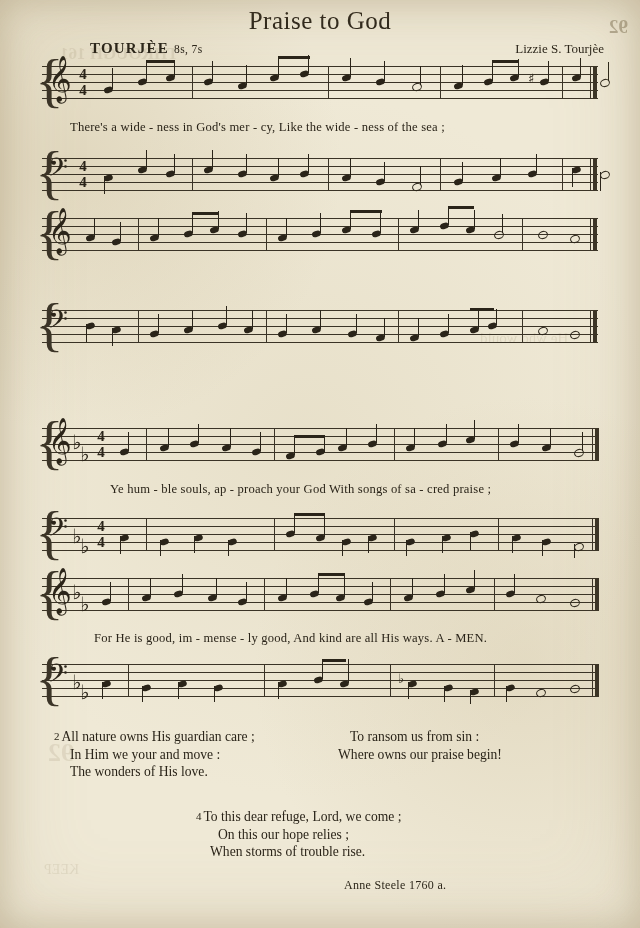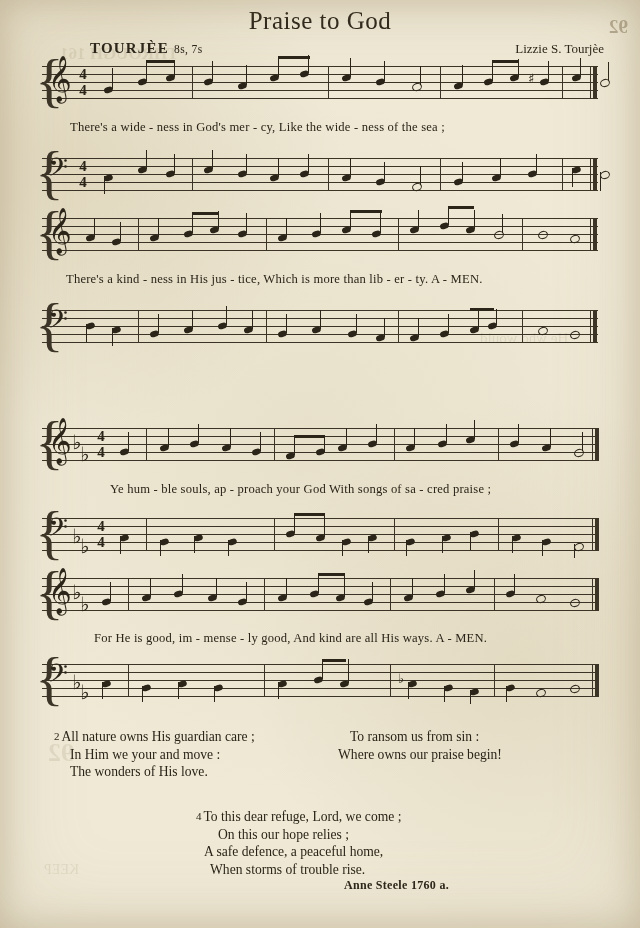--- a/index.html
+++ b/index.html
@@ -229,21 +229,21 @@
     font-family: "Liberation Serif", serif;
   }
   .verses .vnum {
     font-size: 11px;
     vertical-align: top;
     margin-right: 2px;
   }
   .attrib {
     position: absolute;
     font-size: 12px;
-    font-weight: bold;
+    font-weight: normal;
     letter-spacing: 0.3px;
   }
 </style>
 </head>
 <body>
 
 <div class="page">
 
   <div class="bleed" style="top:44px; left:60px; font-size:17px; font-weight:bold;">THROUGH 161</div>
   <div class="bleed" style="top:330px; left:480px; font-size:15px;">He who would</div>
@@ -426,21 +426,20 @@
       <div class="nh open" style="left:452px; top:13px;"></div>
       <div class="stem" style="left:460px; top:-4px; height:19px;"></div>
       <div class="bar" style="left:480px;"></div>
 
       <div class="nh open" style="left:496px; top:13px;"></div>
       <div class="nh open" style="left:528px; top:17px;"></div>
       <div class="bar end" style="left:548px;"></div>
     </div>
   </div>
 
-  <div class="lyric" style="top:272px; left:66px;">There's a    kind - ness   in    His  jus - tice, Which is   more   than   lib - er - ty.    A - MEN.</div>
 
   <div class="system" style="top:310px;">
     <div class="staff">
       <div class="line"></div>
       <div class="line"></div>
       <div class="line"></div>
       <div class="line"></div>
       <div class="line"></div>
       <div class="brace" style="top:-7px;">{</div>
       <div class="clef bass" style="left:6px;">𝄢</div>
@@ -715,19 +714,18 @@
   </div>
 
   <div class="verses" style="top:728px; left:318px; width:280px;">
     <div style="padding-left:32px;"><span>To ransom us from sin :</span></div>
     <div style="padding-left:20px;"><span>Where owns our praise begin!</span></div>
   </div>
 
   <div class="verses" style="top:808px; left:196px; width:260px;">
     <div><span class="vnum">4</span><span>To this dear refuge, Lord, we come ;</span></div>
     <div style="padding-left:22px;"><span>On this our hope relies ;</span></div>
-    <div style="padding-left:8px;"><span>A safe defence, a peaceful home,</span></div>
     <div style="padding-left:14px;"><span>When storms of trouble rise.</span></div>
   </div>
 
   <div class="attrib" style="top:878px; left:344px;">Anne Steele  1760 a.</div>
 
 </div>
 
 </body></html>

